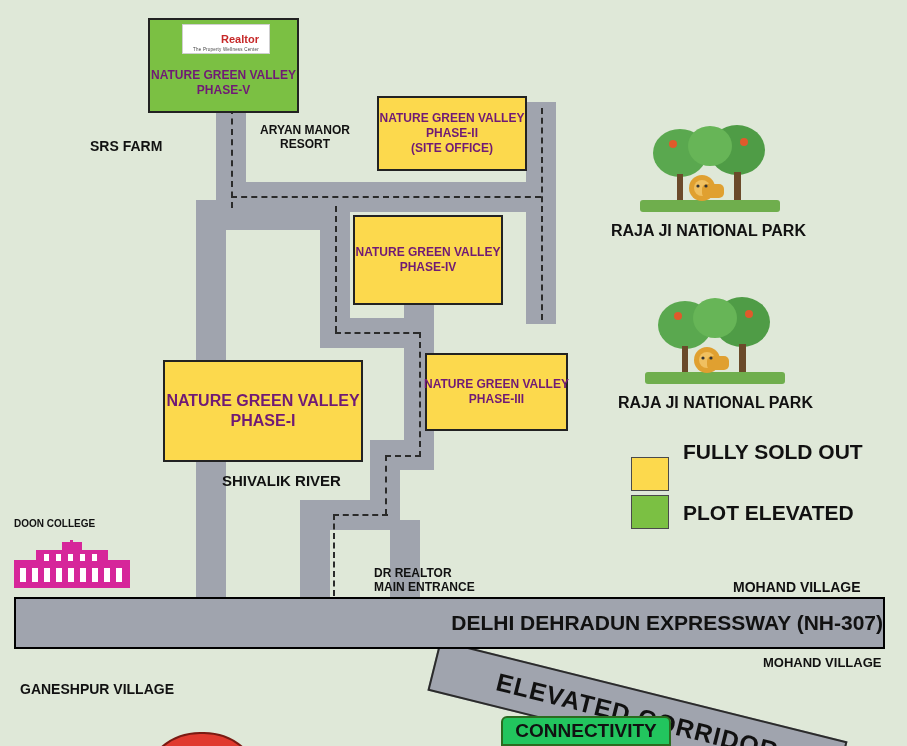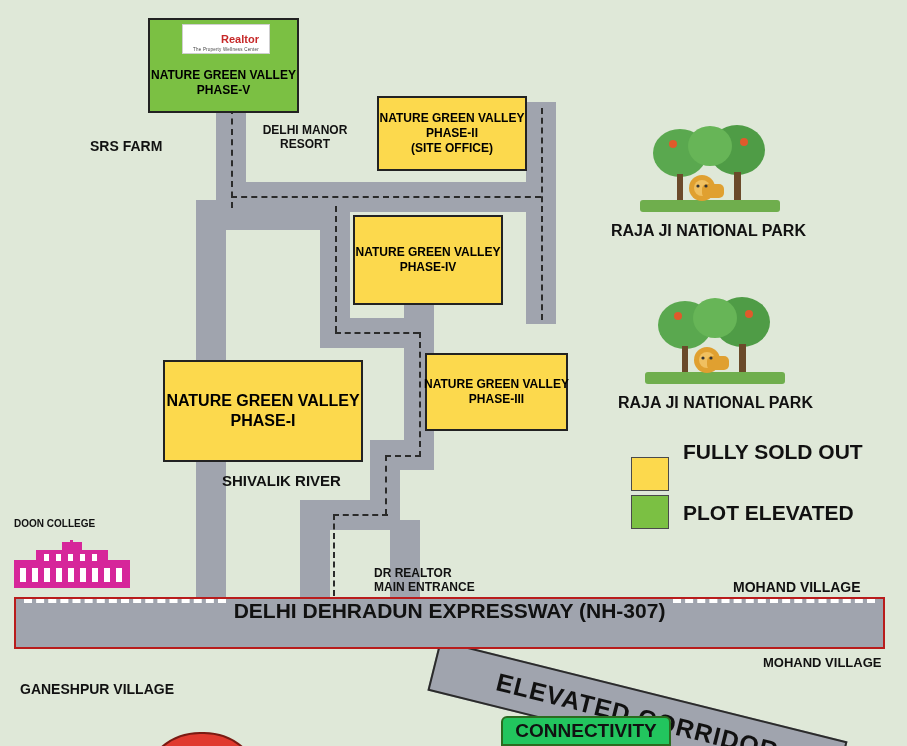--- a/index.html
+++ b/index.html
@@ -34,21 +34,21 @@
   .plot {
     position: absolute;
     border: 2px solid #222222;
     box-sizing: border-box;
     display: flex;
     flex-direction: column;
     align-items: center;
     justify-content: center;
     text-align: center;
     font-weight: bold;
-    color: #000000;
+    color: #701a75;
     line-height: 1.25;
   }
   .plot-sold { background: #fcd94d; }
   .plot-available { background: #7bc043; }
 
   .plot-line { display: block; white-space: nowrap; }
 
   
   .label {
     position: absolute;
@@ -75,25 +75,26 @@
   }
 
   
   #expressway {
     position: absolute;
     left: 14px;
     top: 597px;
     width: 871px;
     height: 52px;
     background: #a0a4ae;
-    border: 2px solid #b91c1c;
-    box-sizing: border-box;
-    display: flex;
-    align-items: flex-start;
-    justify-content: center;
+    border: 2px solid #000000;
+    box-sizing: border-box;
+    display: flex;
+    align-items: flex-end;
+    justify-content: center;
+    flex-direction: column;
   }
   #expressway .ew-dash-left, #expressway .ew-dash-right {
     flex: 1 1 auto;
     height: 0;
     border-top: 4px dashed #ffffff;
     margin: 0 8px;
   }
   #expressway .ew-label {
     font-weight: bold;
     font-size: 21px;
@@ -253,21 +254,21 @@
     <span class="plot-line">PHASE-I</span>
   </div>
 
   <div class="plot plot-sold" style="left:425px; top:353px; width:143px; height:78px; font-size:12px;">
     <span class="plot-line">NATURE GREEN VALLEY</span>
     <span class="plot-line">PHASE-III</span>
   </div>
 
   <div class="label" style="left:90px; top:138px; font-size:14px;">SRS FARM</div>
 
-  <div class="label" style="left:250px; top:123px; font-size:12px; text-align:center; width:110px;">DELHI MANOR
+  <div class="label" style="left:250px; top:123px; font-size:12px; text-align:center; width:110px;">ARYAN MANOR
 RESORT</div>
 
   <div class="label" style="left:611px; top:221px; font-size:16px;">RAJA JI NATIONAL PARK</div>
 
   <div class="label" style="left:618px; top:393px; font-size:16px;">RAJA JI NATIONAL PARK</div>
 
   <div class="label" style="left:222px; top:472px; font-size:15px;">SHIVALIK RIVER</div>
 
   <div class="label" style="left:14px; top:518px; font-size:10px;">DOON COLLEGE</div>
 

